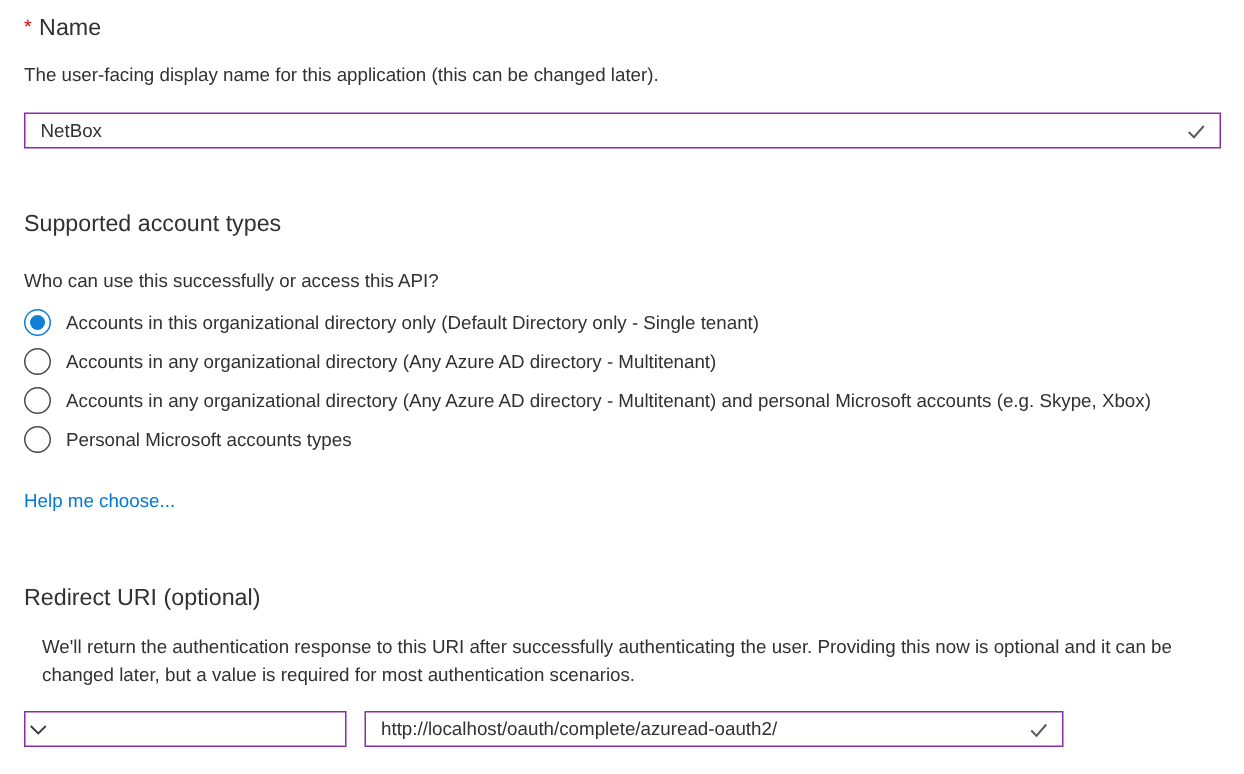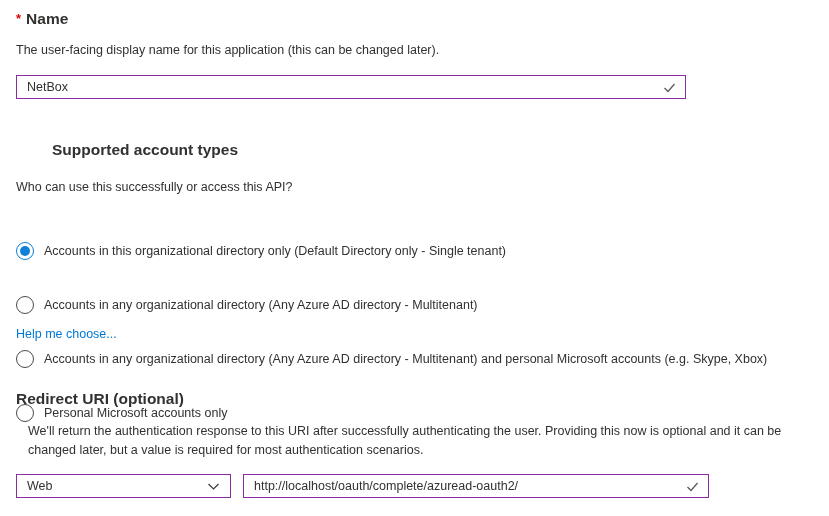--- a/index.html
+++ b/index.html
@@ -12,42 +12,42 @@
     --radio-border:#4a4a4d;
   }
   *{margin:0;padding:0;box-sizing:border-box;}
   html,body{background:#ffffff;}
   body{
     width:829px;height:516px;position:relative;overflow:hidden;
     font-family:"Liberation Sans","DejaVu Sans",sans-serif;
     color:var(--text);
   }
   .abs{position:absolute;left:16px;}
-  .section-heading{font-size:15.5px;font-weight:700;color:var(--text);}
+  .section-heading{font-size:15.5px;font-weight:400;color:var(--text);}
   .body-text{font-size:12.5px;color:var(--text);}
   .required{color:var(--required-red);margin-right:5px;font-size:13px;vertical-align:1px;}
 
   
   .name-label{top:10px;}
   .name-desc{top:43px;}
   .input-wrap{position:absolute;}
   .input-wrap input{
     width:100%;height:24px;border:1px solid var(--accent-purple);
     font-family:inherit;font-size:12.5px;color:var(--text);
     padding:0 28px 0 10px;outline:none;background:#fff;border-radius:0;
   }
-  .name-input-wrap{top:75px;left:16px;width:670px;}
+  .name-input-wrap{top:75px;left:16px;width:798px;}
   .check{position:absolute;right:8px;top:4px;width:17px;height:17px;pointer-events:none;}
   .check svg{display:block;}
 
   
-  .sat-heading{top:141px;margin-left:36px;}
+  .sat-heading{top:141px;}
   .sat-question{top:180px;}
   .radio-group{position:absolute;left:16px;top:206px;}
-  .radio-row{display:flex;align-items:center;height:18px;margin-bottom:8px;cursor:pointer;margin-top:36px;}
+  .radio-row{display:flex;align-items:center;height:18px;margin-bottom:8px;cursor:pointer;}
   .radio-circle{
     width:18px;height:18px;border-radius:50%;
     border:1px solid var(--radio-border);background:#fff;
     display:inline-flex;align-items:center;justify-content:center;flex:0 0 auto;
   }
   .radio-row.selected .radio-circle{border-color:var(--radio-blue);}
   .radio-row.selected .radio-circle::after{
     content:"";width:10px;height:10px;border-radius:50%;background:var(--radio-blue);
   }
   .radio-label{margin-left:10px;font-size:12.5px;white-space:nowrap;color:var(--text);}
@@ -93,32 +93,31 @@
   <div class="radio-row">
     <span class="radio-circle"></span>
     <span class="radio-label">Accounts in any organizational directory (Any Azure AD directory - Multitenant)</span>
   </div>
   <div class="radio-row">
     <span class="radio-circle"></span>
     <span class="radio-label">Accounts in any organizational directory (Any Azure AD directory - Multitenant) and personal Microsoft accounts (e.g. Skype, Xbox)</span>
   </div>
   <div class="radio-row">
     <span class="radio-circle"></span>
-    <span class="radio-label">Personal Microsoft accounts only</span>
+    <span class="radio-label">Personal Microsoft accounts types</span>
   </div>
 </div>
 
 <a class="abs help-link">Help me choose...</a>
 
 <div class="abs ru-heading section-heading">Redirect URI (optional)</div>
 
 <div class="abs ru-desc body-text">We'll return the authentication response to this URI after successfully authenticating the user. Providing this now is optional and it can be changed later, but a value is required for most authentication scenarios.</div>
 
 <div class="platform-select">
-  <span class="select-value">Web</span>
   <span class="chevron">
     <svg width="17" height="17" viewBox="0 0 17 17">
         <polyline points="3.5,6 8.5,11 13.5,6" fill="none" stroke="#3a3a3e" stroke-width="1.2"></polyline>
       </svg>
   </span>
 </div>
 
 <div class="input-wrap uri-input-wrap">
   <input type="text" value="http://localhost/oauth/complete/azuread-oauth2/" style="">
   <span class="check">

